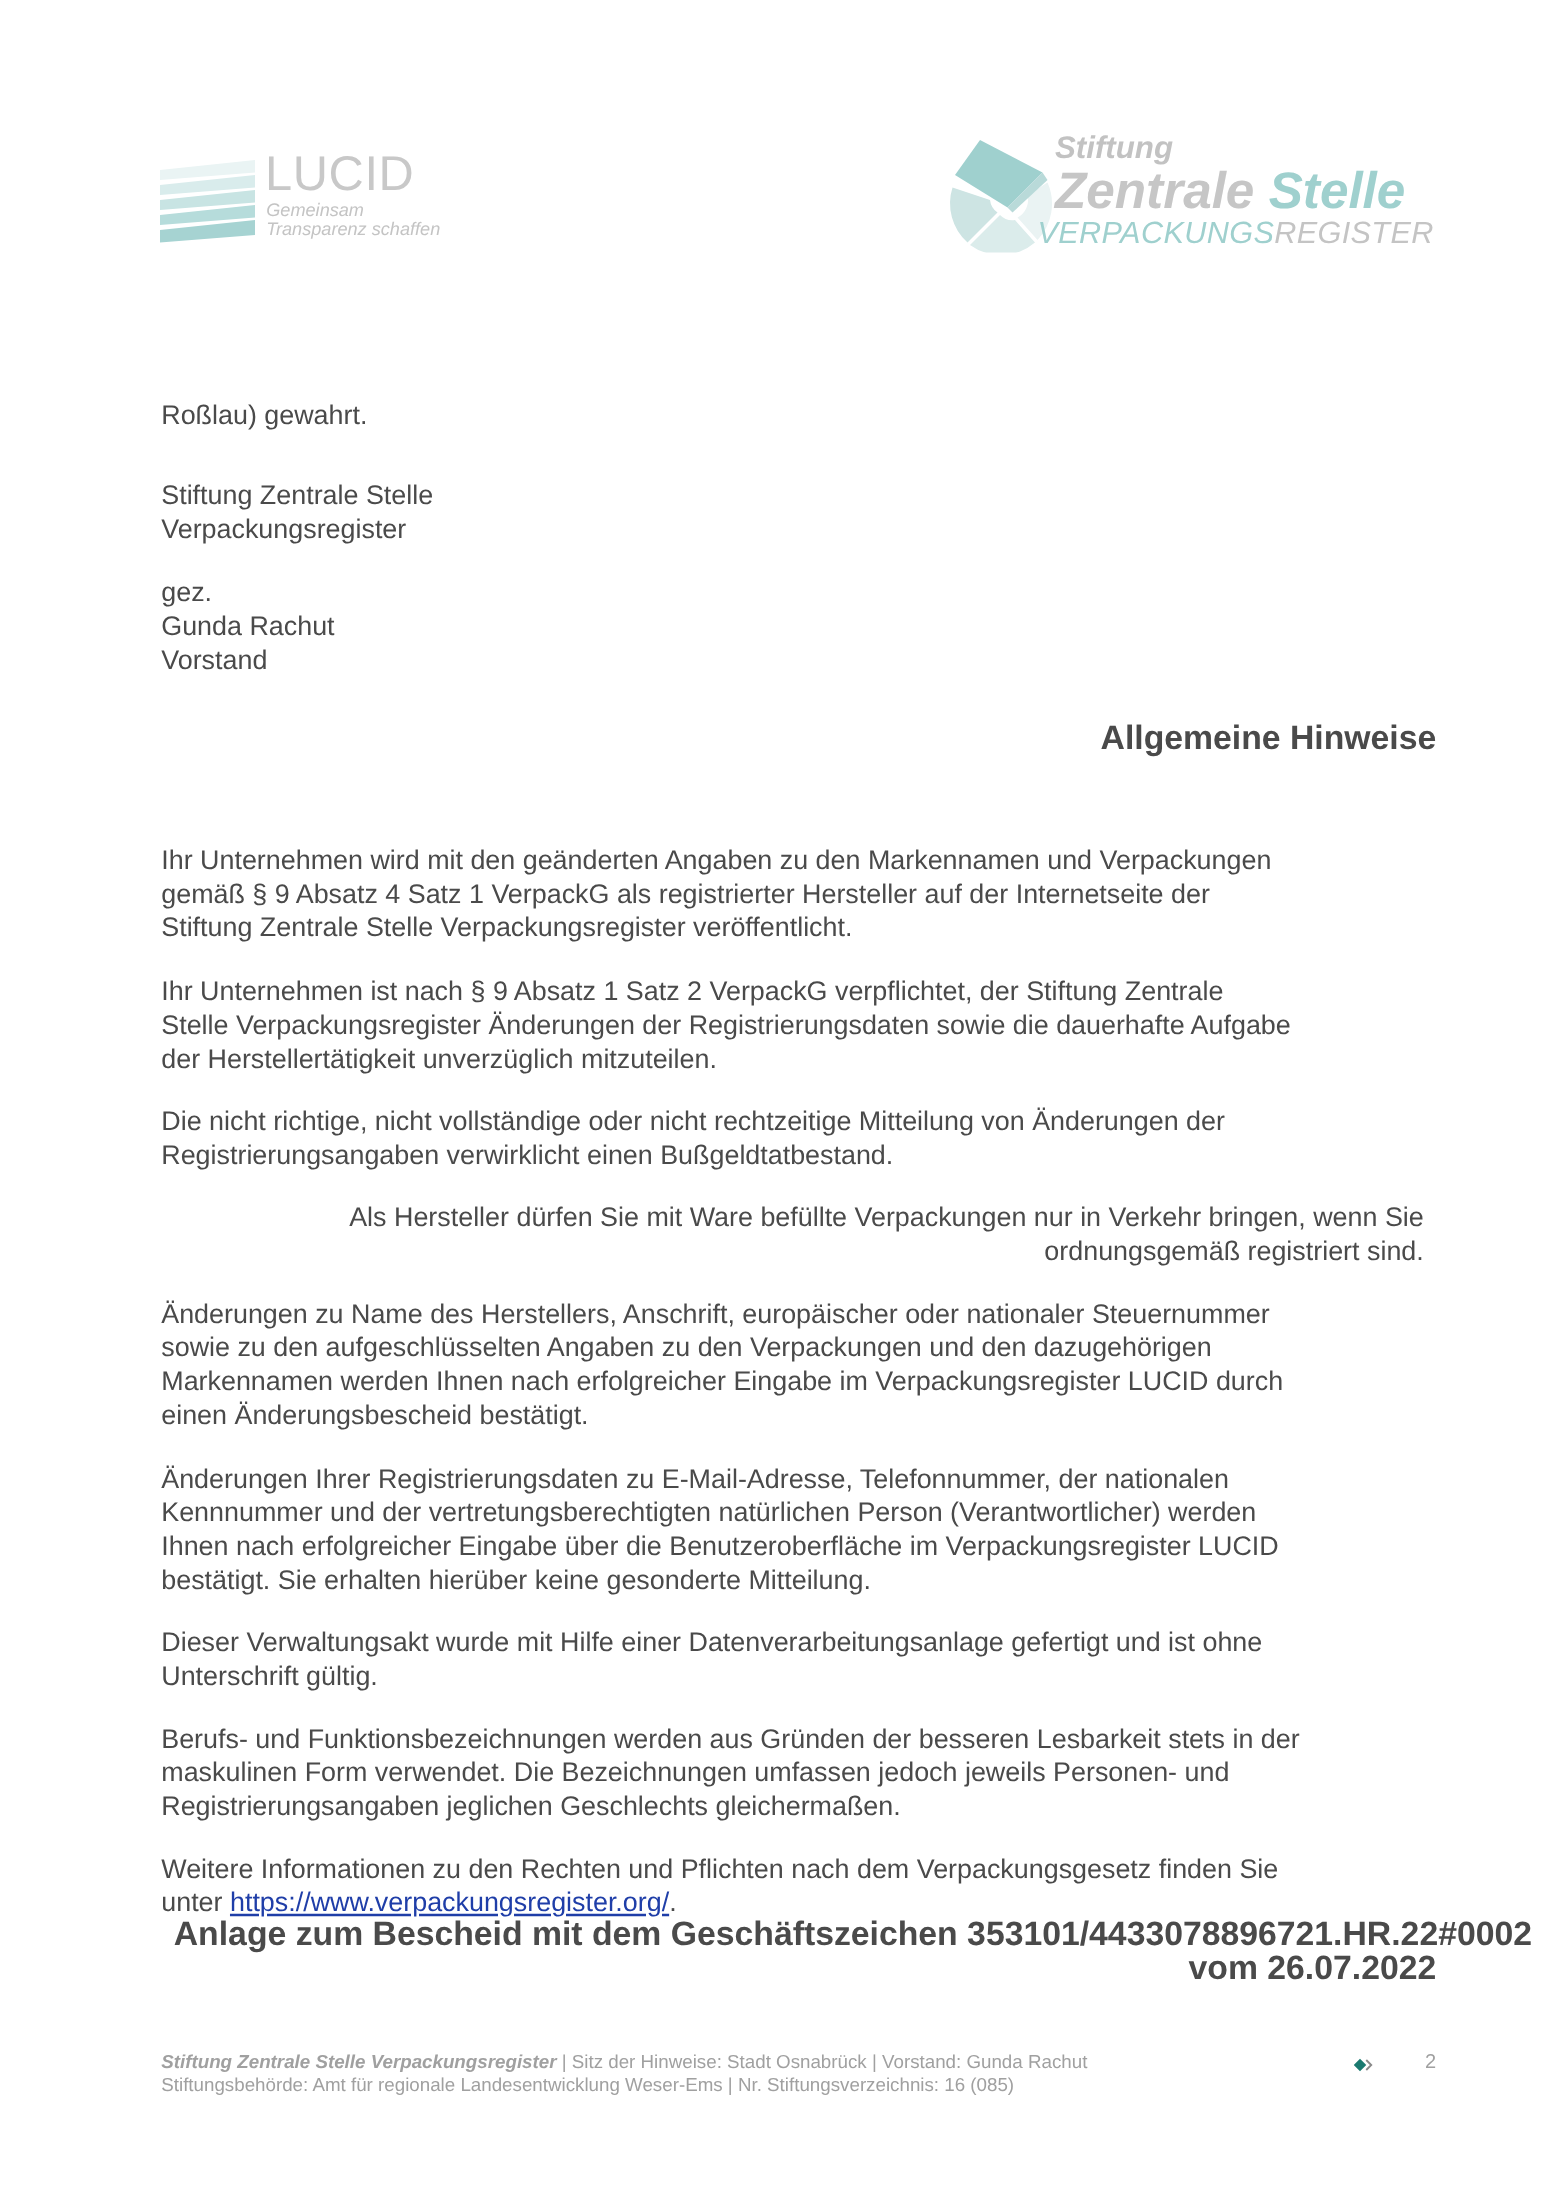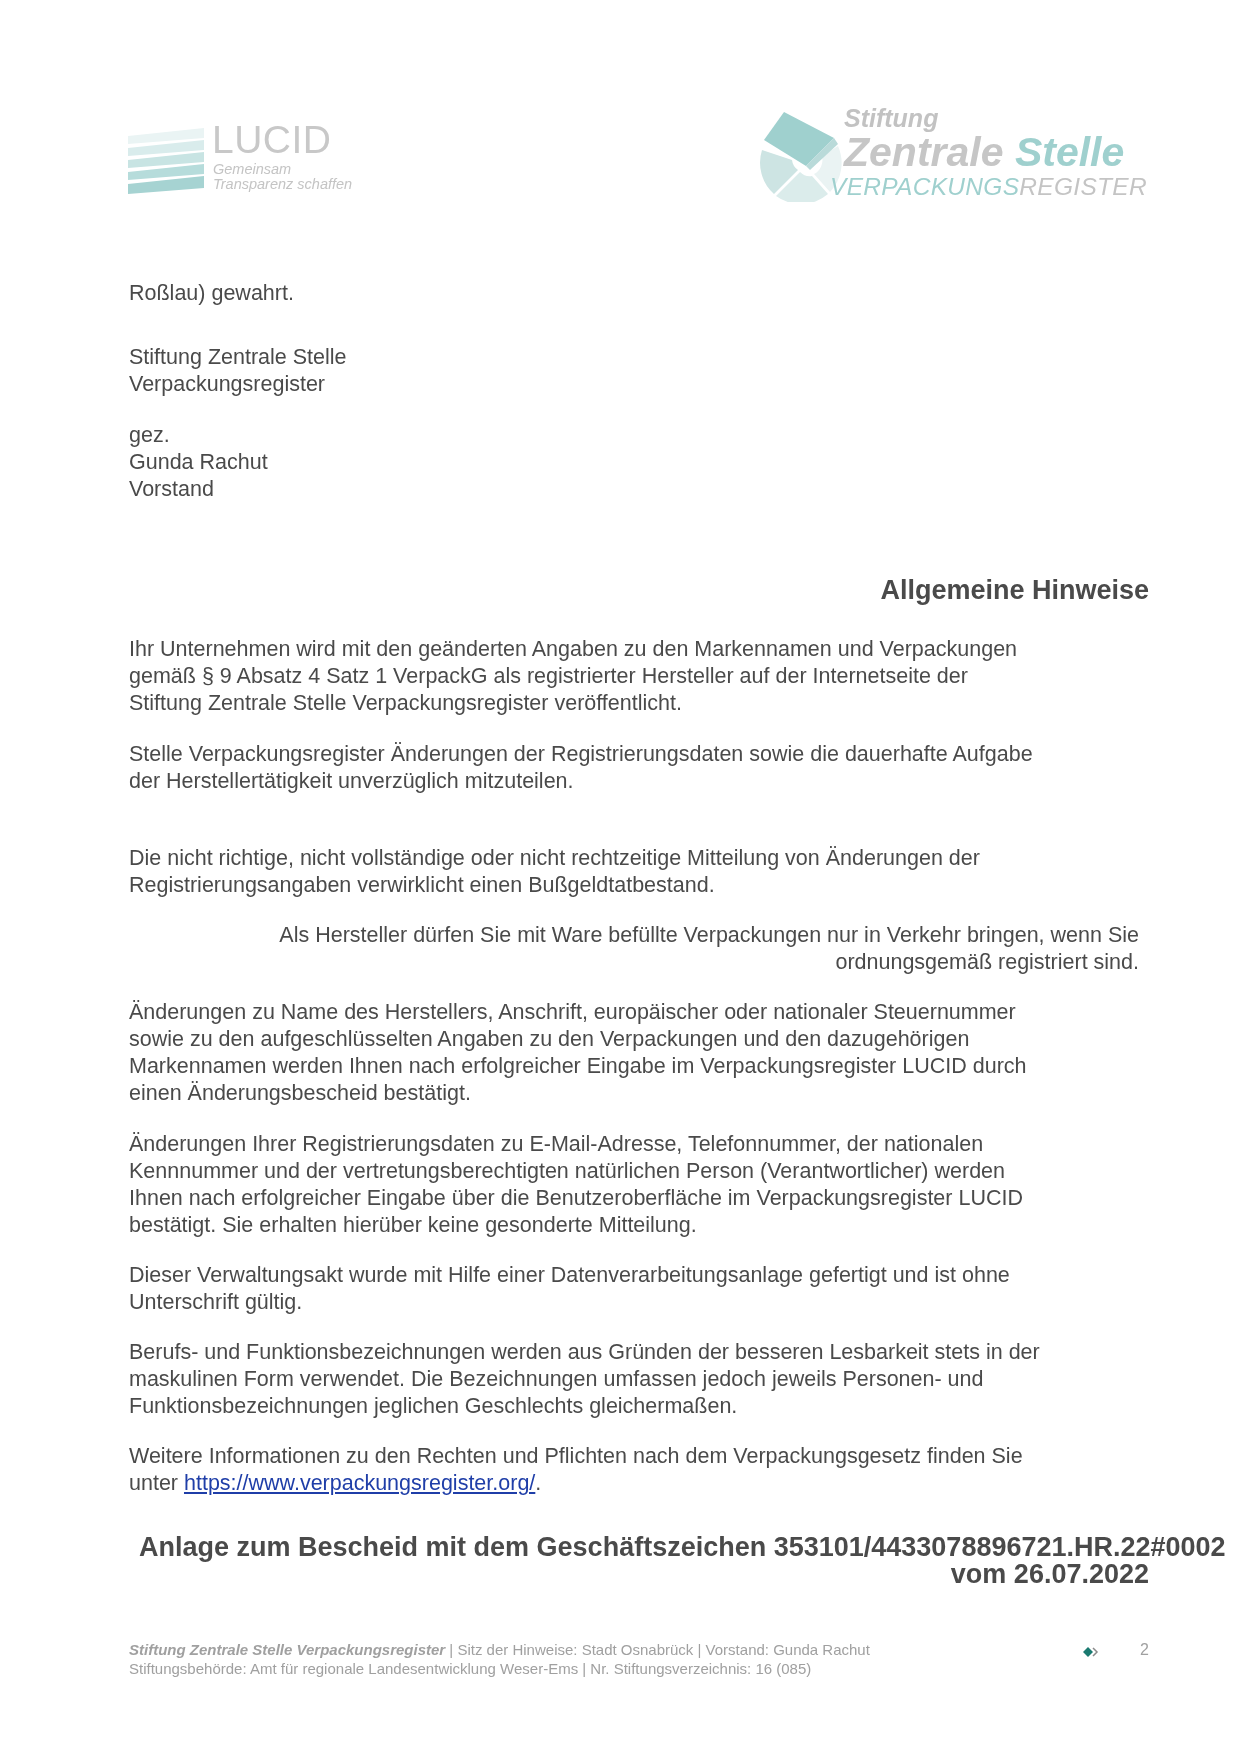--- a/index.html
+++ b/index.html
@@ -37,21 +37,21 @@
     .zsvr-zentrale .z1 { color: #c6c6c6; }
     .zsvr-zentrale .z2 { color: #9fd0ce; }
     .zsvr-verp {
       position: absolute; left: 78px; top: 70px; font-size: 24.5px; line-height: 26px;
       font-style: italic; white-space: nowrap; letter-spacing: 0.3px;
     }
     .zsvr-verp .v1 { color: #9fd0ce; }
     .zsvr-verp .v2 { color: #c4c4c4; }
 
     
-    .text { position: absolute; left: 129px; width: 1010px; font-size: 21.5px; line-height: 27px; color: #4a4a4a; }
+    .text { position: absolute; left: 129px; width: 1010px; font-size: 21.5px; line-height: 27px; color: #4a4a4a; margin-top: 39px; }
     .line { display: block; white-space: nowrap; }
     .heading {
       position: absolute; left: 139px; width: 1010px; text-align: right;
       font-weight: bold; font-size: 27px; line-height: 27px; color: #4a4a4a;
     }
     a.link { color: #1f3ea8; text-decoration: underline; }
 
     
     .footer { position: absolute; left: 129px; top: 1640px; width: 1030px; font-size: 15px; line-height: 19px; color: #a0a0a0; }
     .footer .brand { font-weight: bold; font-style: italic; text-align: right; }
@@ -107,20 +107,21 @@
 
   <div class="heading" style="top:577px;">Allgemeine Hinweise</div>
 
   <div class="text" style="top:636px;">
     <span class="line">Ihr Unternehmen wird mit den geänderten Angaben zu den Markennamen und Verpackungen</span>
     <span class="line">gemäß § 9 Absatz 4 Satz 1 VerpackG als registrierter Hersteller auf der Internetseite der</span>
     <span class="line">Stiftung Zentrale Stelle Verpackungsregister veröffentlicht.</span>
   </div>
 
   <div class="text" style="top:741px;">
+    <span class="line">Ihr Unternehmen ist nach § 9 Absatz 1 Satz 2 VerpackG verpflichtet, der Stiftung Zentrale</span>
     <span class="line">Stelle Verpackungsregister Änderungen der Registrierungsdaten sowie die dauerhafte Aufgabe</span>
     <span class="line">der Herstellertätigkeit unverzüglich mitzuteilen.</span>
   </div>
 
   <div class="text" style="top:845px;">
     <span class="line">Die nicht richtige, nicht vollständige oder nicht rechtzeitige Mitteilung von Änderungen der</span>
     <span class="line">Registrierungsangaben verwirklicht einen Bußgeldtatbestand.</span>
   </div>
 
   <div class="text" style="top:922px;text-align:right;">
@@ -143,21 +144,21 @@
   </div>
 
   <div class="text" style="top:1262px;">
     <span class="line">Dieser Verwaltungsakt wurde mit Hilfe einer Datenverarbeitungsanlage gefertigt und ist ohne</span>
     <span class="line">Unterschrift gültig.</span>
   </div>
 
   <div class="text" style="top:1339px;">
     <span class="line">Berufs- und Funktionsbezeichnungen werden aus Gründen der besseren Lesbarkeit stets in der</span>
     <span class="line">maskulinen Form verwendet. Die Bezeichnungen umfassen jedoch jeweils Personen- und</span>
-    <span class="line">Funktionsbezeichnungen jeglichen Geschlechts gleichermaßen.</span>
+    <span class="line">Registrierungsangaben jeglichen Geschlechts gleichermaßen.</span>
   </div>
 
   <div class="text" style="top:1443px;">
     <span class="line">Weitere Informationen zu den Rechten und Pflichten nach dem Verpackungsgesetz finden Sie</span>
     <span class="line"><span>unter </span><a class="link" href="#">https://www.verpackungsregister.org/</a><span>.</span></span>
   </div>
 
   <div class="heading" style="top:1534px;">
     <span class="line">Anlage zum Bescheid mit dem Geschäftszeichen 353101/4433078896721.HR.22#0002</span>
     <span class="line">vom 26.07.2022</span>

